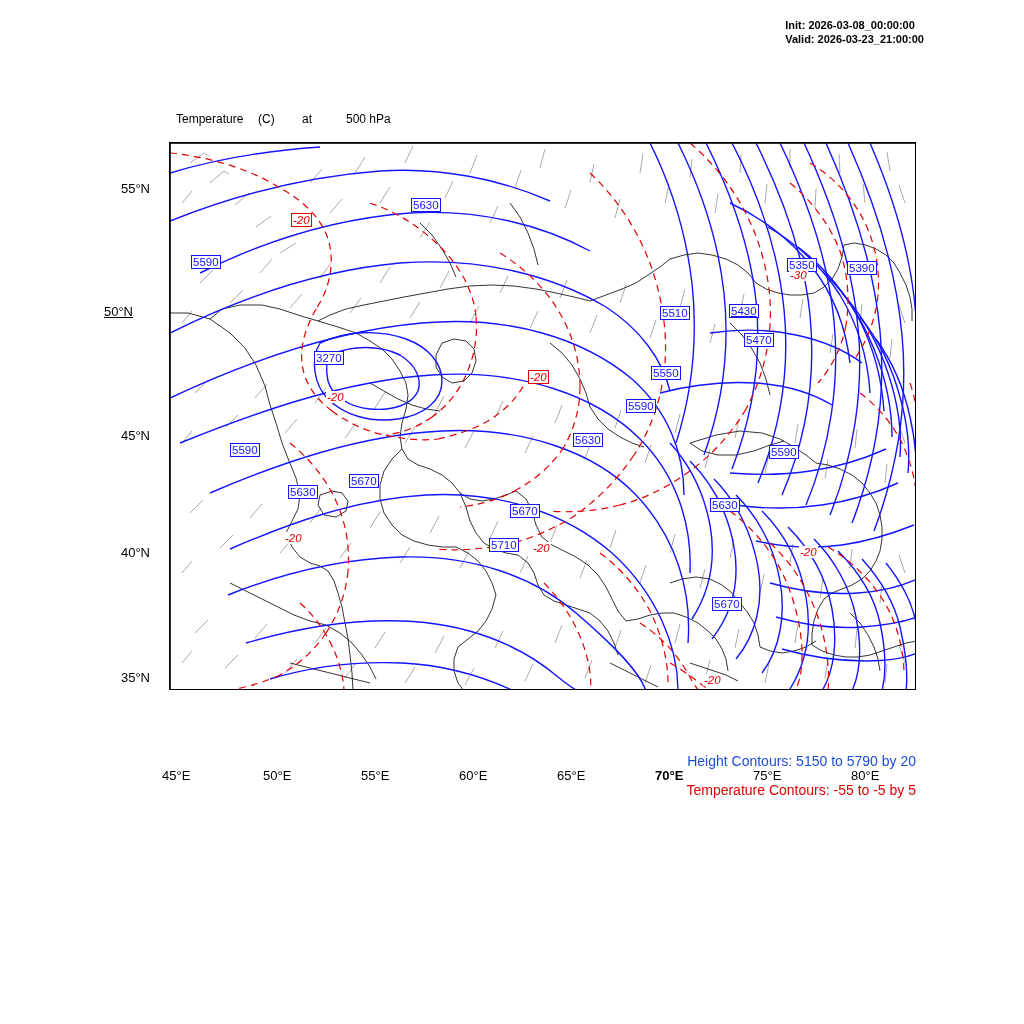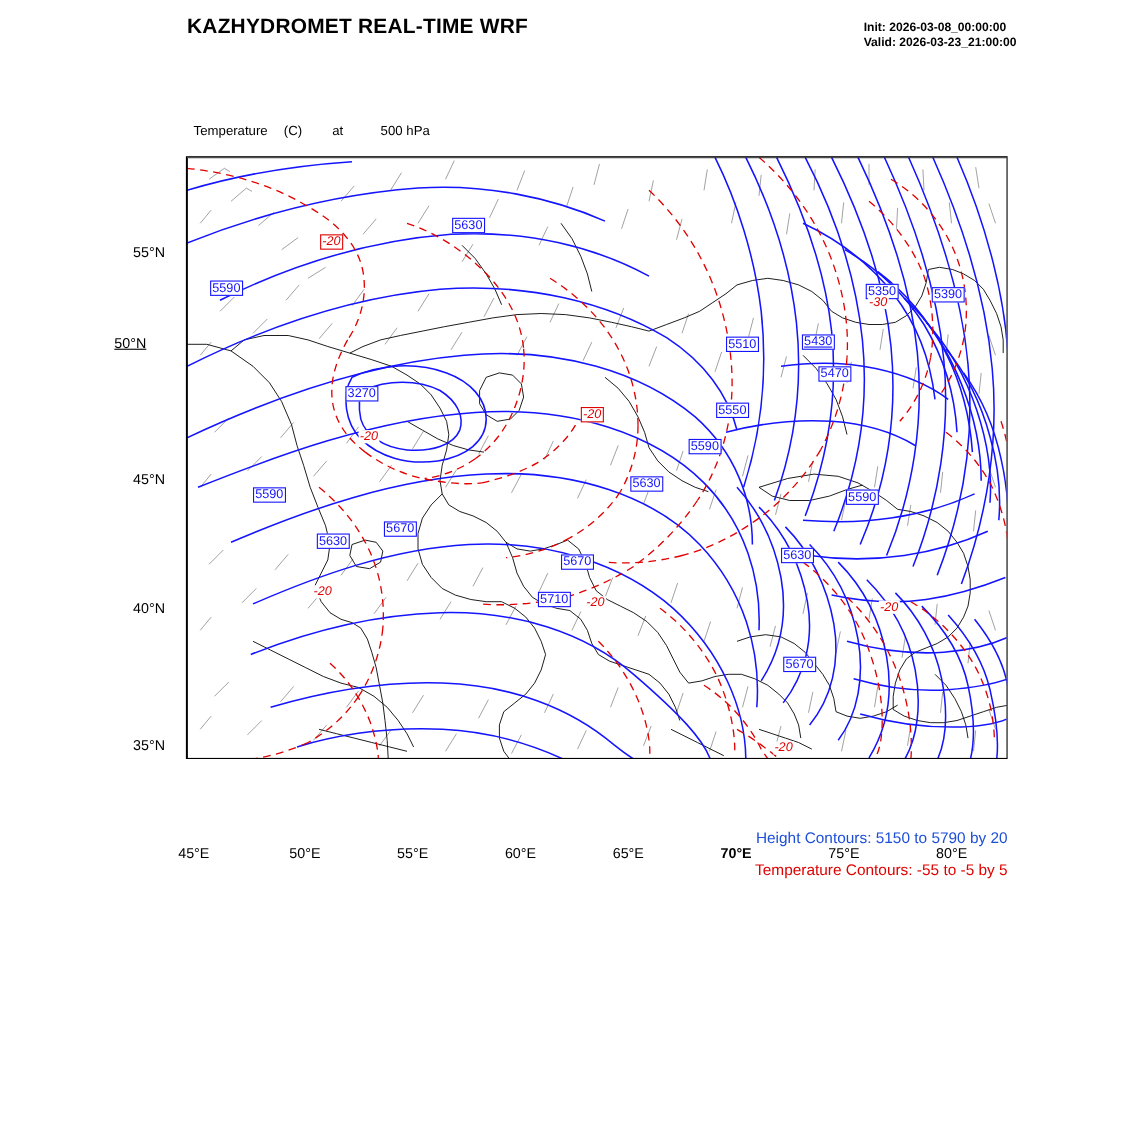--- a/index.html
+++ b/index.html
@@ -101,34 +101,33 @@
   }
   .clabel.h { color: #1414ff; border: 1px solid #1414ff; }
   .clabel.t { color: #e00000; border: 1px solid #e00000; font-style: italic; }
   .clabel.nb { border: none; }
 </style>
 </head>
 <body>
 
 <div id="root">
 
-  <div class="title">KAZHYDROMET REAL-TIME WRF</div>
 
   <div class="runinfo">
     <div>Init: 2026-03-08_00:00:00</div>
     <div>Valid: 2026-03-23_21:00:00</div>
   </div>
 
   <div class="fieldinfo">
     <span class="row"><span class="c1">Temperature</span><span class="c2">(C)</span><span class="c2">at</span><span>500 hPa</span></span>
     <span class="row"><span class="c1">Height</span><span class="c2">(m)</span><span class="c2">at</span><span>500 hPa</span></span>
     <span class="row"><span class="c1">Wind</span><span class="c2">(m/s)</span><span class="c2">at</span><span>500 hPa</span></span>
   </div>
 
-  <div class="ytick" style="left:92px; top:181px; width:58px;margin-top:41px;">55°N</div>
+  <div class="ytick" style="left:92px; top:181px; width:58px;">55°N</div>
   <div class="ytick" style="left:75px; top:304px; width:58px;text-decoration:underline;">50°N</div>
   <div class="ytick" style="left:92px; top:428px; width:58px;">45°N</div>
   <div class="ytick" style="left:92px; top:545px; width:58px;">40°N</div>
   <div class="ytick" style="left:92px; top:670px; width:58px;">35°N</div>
 
   <div class="xtick" style="left:162px; top:720px; width:60px;">45°E</div>
   <div class="xtick" style="left:263px; top:720px; width:60px;">50°E</div>
   <div class="xtick" style="left:361px; top:720px; width:60px;">55°E</div>
   <div class="xtick" style="left:459px; top:720px; width:60px;">60°E</div>
   <div class="xtick" style="left:557px; top:720px; width:60px;">65°E</div>

